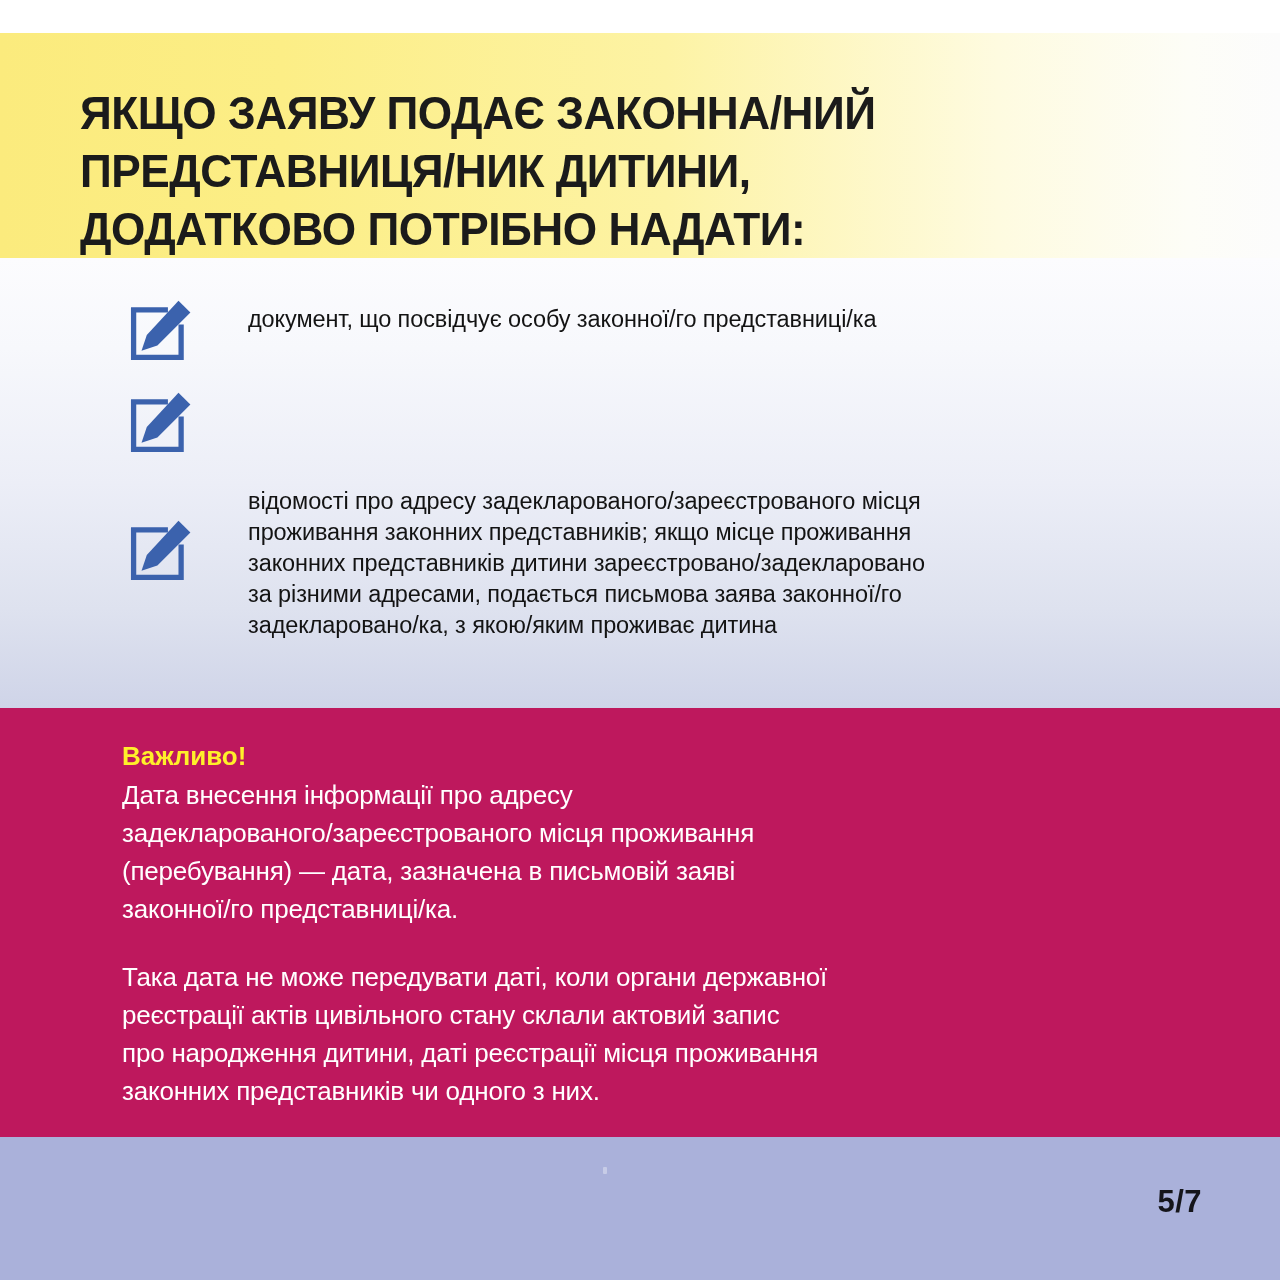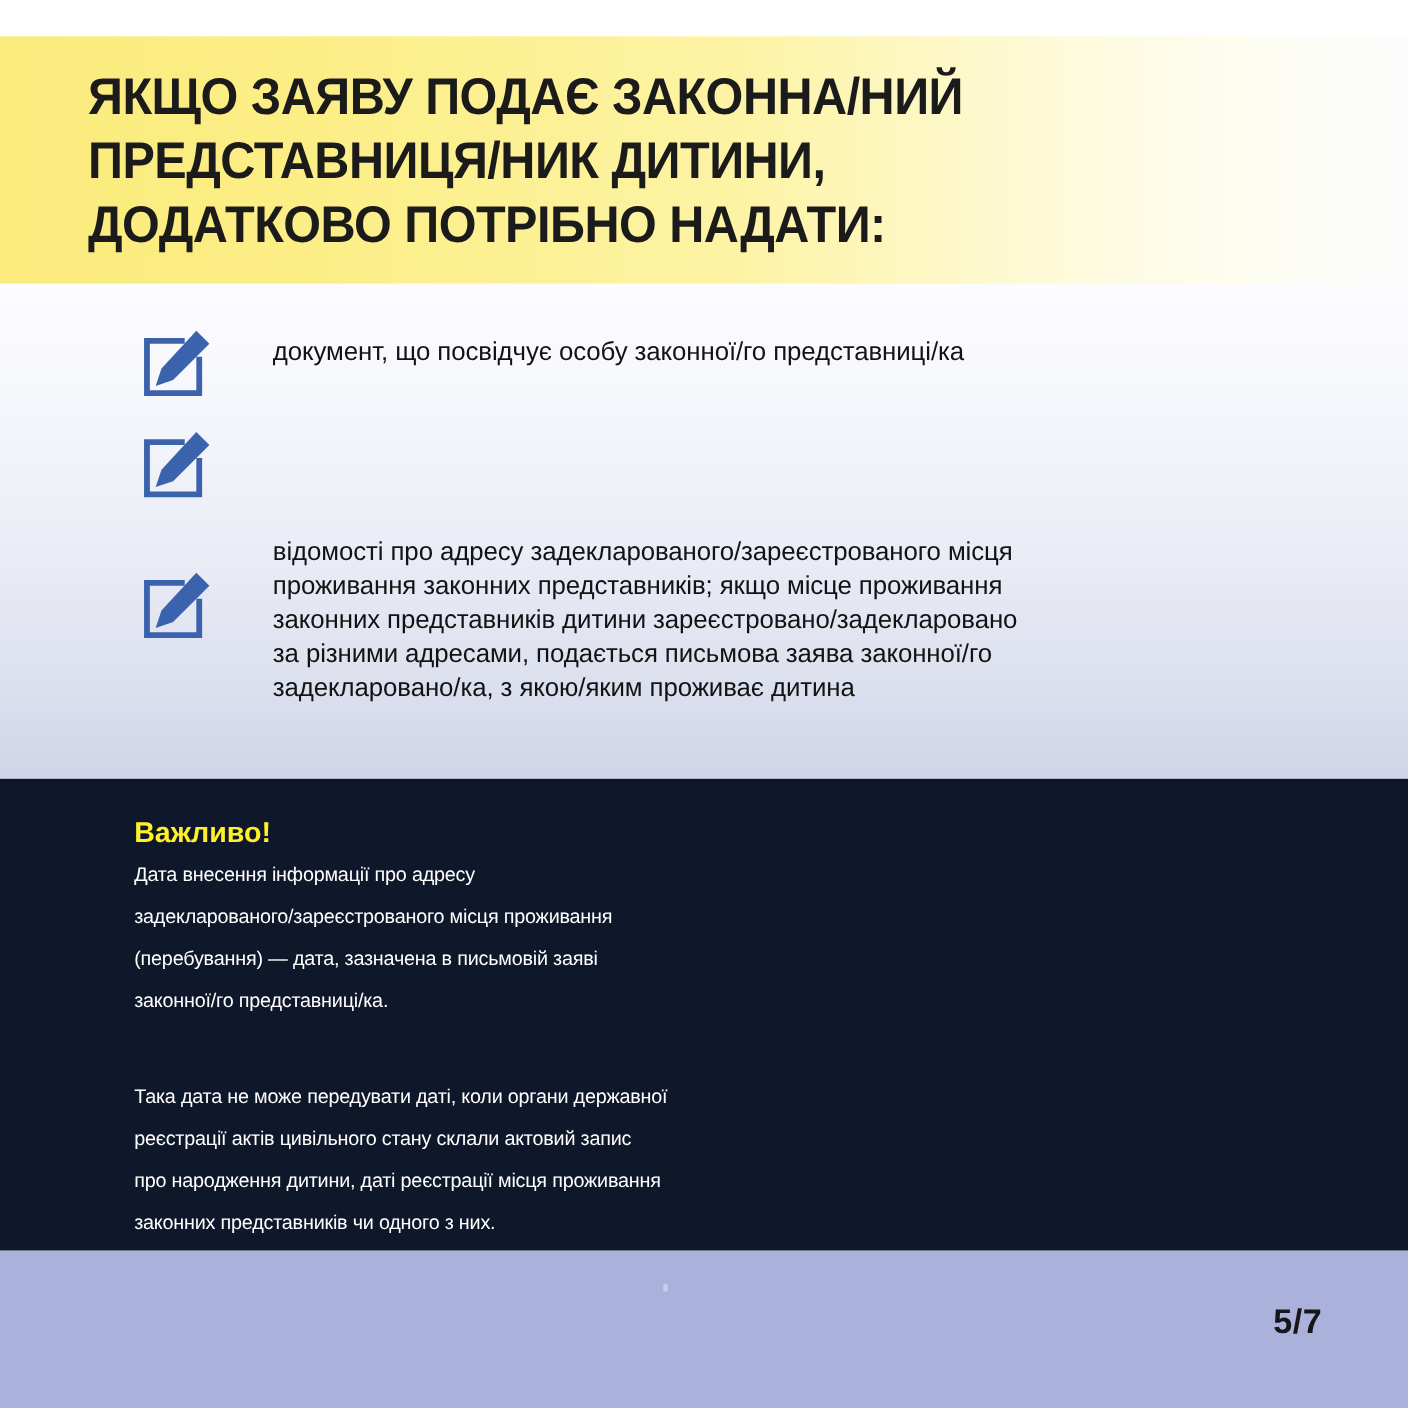--- a/index.html
+++ b/index.html
@@ -41,21 +41,21 @@
                 #fbeb7d 0%,
                 #fcee86 22%,
                 #fdf3a4 52%,
                 #fefbe0 78%,
                 #fdfdf7 93%,
                 #fcfcfc 100%);
     box-sizing: border-box;
     padding: 0 60px 0 80px;
     display: flex;
     flex-direction: column;
-    justify-content: center;
+    justify-content: flex-end;
   }
   .header-title {
     font-family: "Liberation Sans", sans-serif;
     font-weight: bold;
     font-size: 47px;
     line-height: 58px;
     letter-spacing: -0.5px;
     color: #1b1b1b;
     margin: 0;
     white-space: pre-line;
@@ -118,42 +118,42 @@
   }
   .item-3 .check-icon { margin-top: 40px; }
   .item-2 .check-icon { margin-top: 6px; }
 
   
   .important-section {
     position: absolute;
     top: 708px; left: 0;
     width: 1280px;
     height: 429px;
-    background: #0f172a;
+    background: #be185d;
     box-sizing: border-box;
     padding: 30px 70px 0 122px;
   }
   .important-label {
     font-family: "Liberation Sans", sans-serif;
     font-weight: bold;
     font-size: 26px;
     line-height: 36px;
     color: #fff02a;
     margin: 0 0 2px 0;
   }
   .important-para {
     font-family: "Liberation Sans", sans-serif;
-    font-size: 18px;
+    font-size: 26px;
     line-height: 38px;
     color: #ffffff;
     margin: 0;
     white-space: pre-line;
     letter-spacing: -0.2px;
   }
-  .important-para.second { margin-top: 50px; }
+  .important-para.second { margin-top: 30px; }
 
   
   .footer {
     position: absolute;
     top: 1137px; left: 0;
     width: 1280px;
     height: 143px;
     background: #aab1da;
     box-sizing: border-box;
   }

